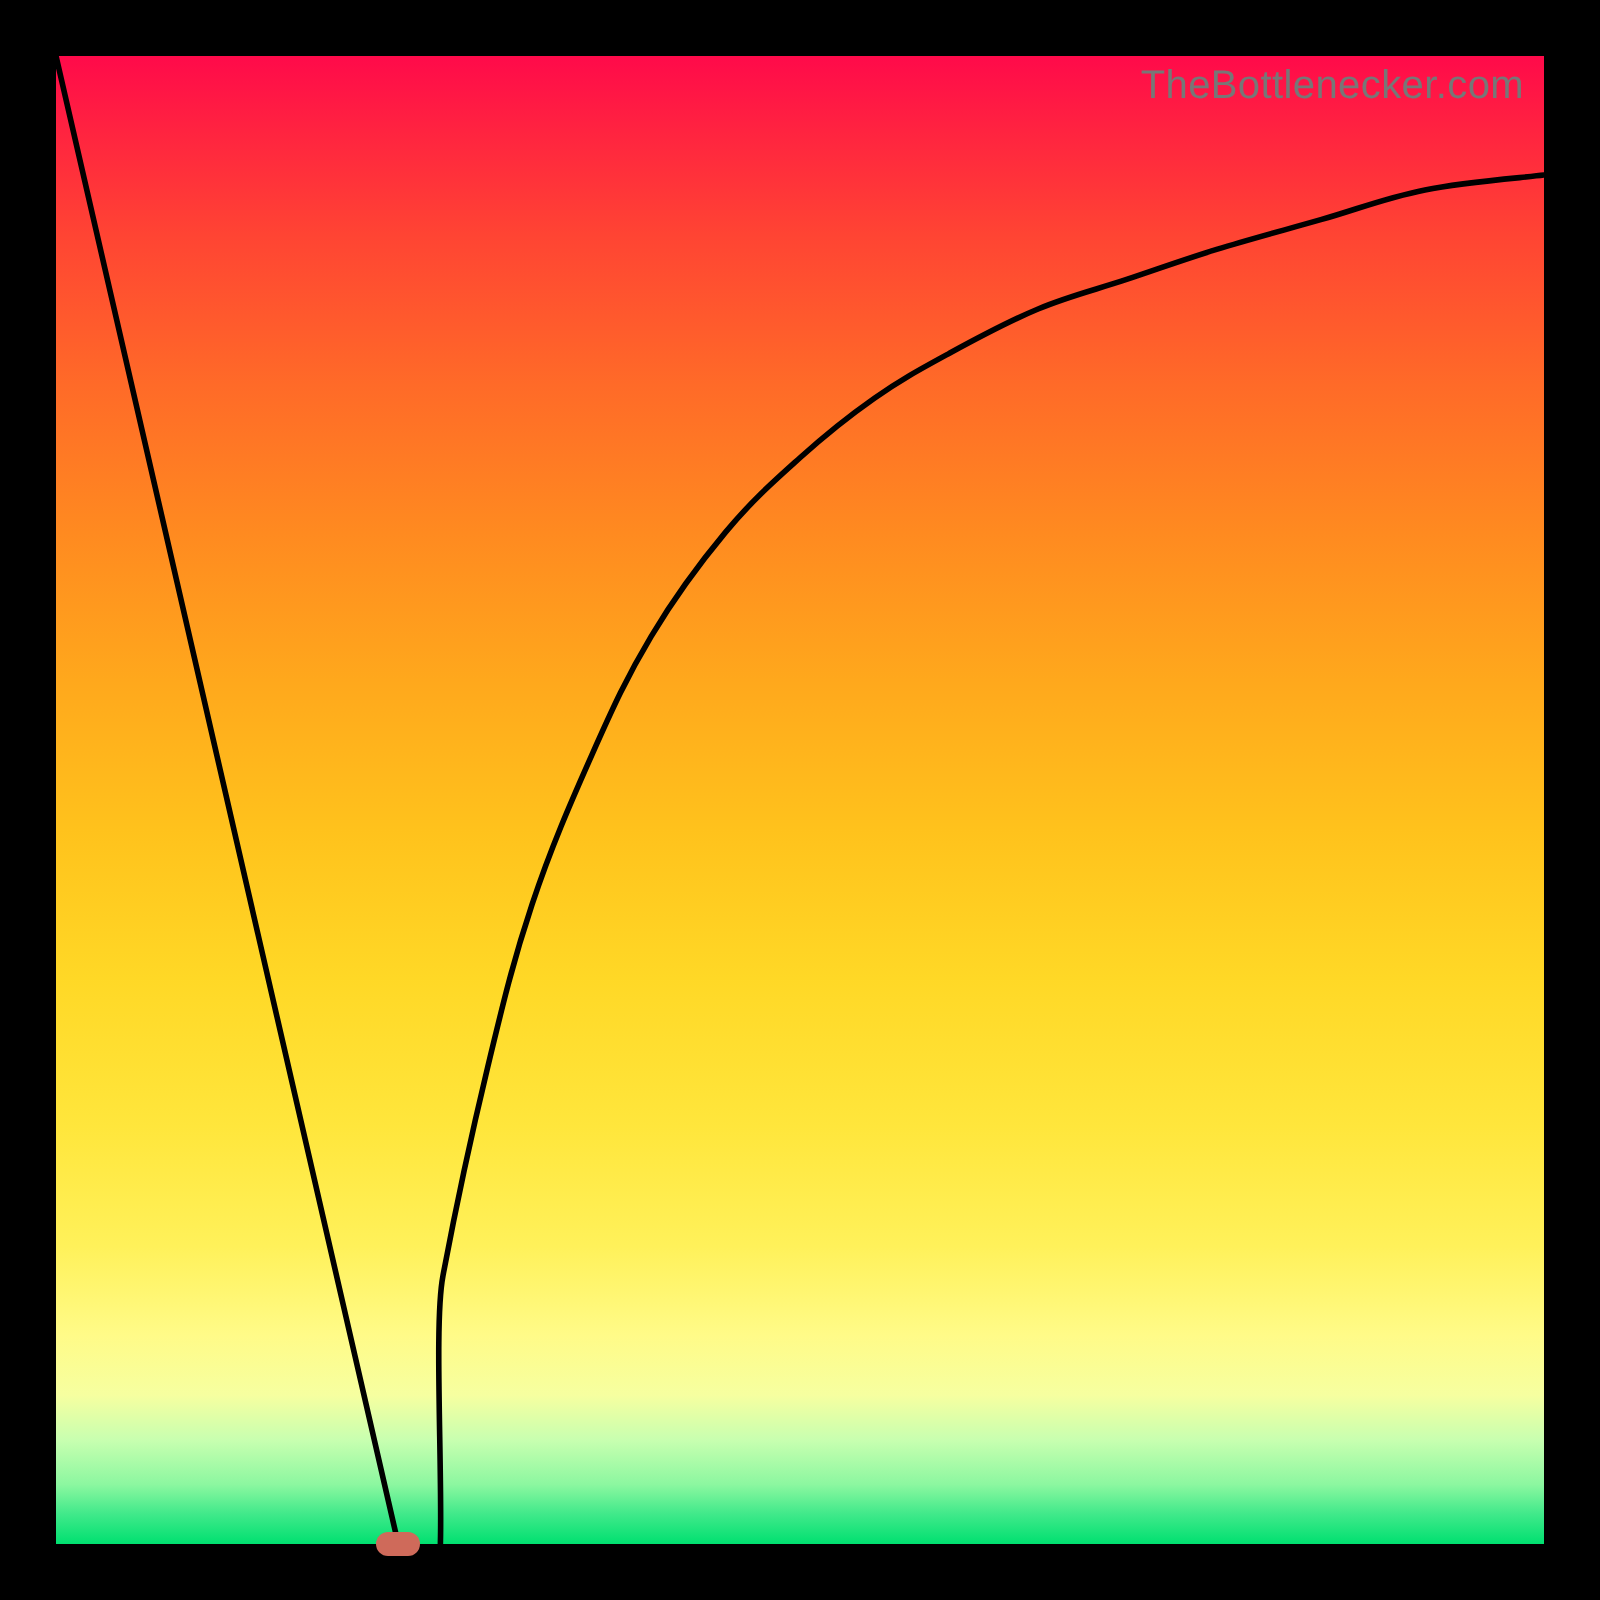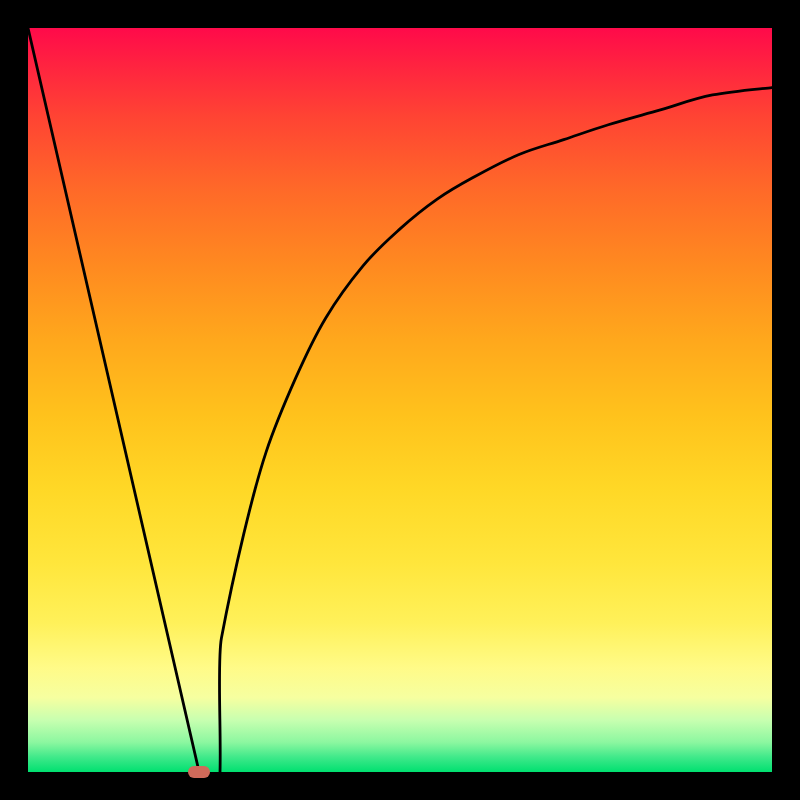--- a/index.html
+++ b/index.html
@@ -58,17 +58,18 @@
     height: 12px;
     background: #cf6a5a;
     border-radius: 6px;
     transform: translate(-50%, -50%);
   }
 </style>
 </head>
 <body>
 
 <div class="plot-area">
+  <div class="watermark">TheBottlenecker.com</div>
   <svg class="curve" viewBox="0 0 744 744" preserveAspectRatio="none">
     <path id="curve-path" d="M 0.00 0.00 L 171.12 744.00 C 205.94 853.81 185.40 652.93 193.44 610.08 C 201.48 567.23 207.72 539.40 215.76 505.92 C 223.80 472.44 228.71 452.20 238.08 424.08 C 247.45 395.96 257.13 373.79 267.84 349.68 C 278.55 325.57 285.55 310.25 297.60 290.16 C 309.65 270.07 321.41 254.15 334.80 238.08 C 348.19 222.01 358.61 212.93 372.00 200.88 C 385.39 188.83 395.81 180.49 409.20 171.12 C 422.59 161.75 431.67 156.84 446.40 148.80 C 461.13 140.76 474.97 133.18 491.04 126.48 C 507.11 119.78 519.61 116.96 535.68 111.60 C 551.75 106.24 562.91 102.08 580.32 96.72 C 597.73 91.36 613.65 87.20 632.40 81.84 C 651.15 76.48 664.39 70.98 684.48 66.96 C 704.57 62.94 733.29 60.86 744.00 59.52 " fill="none" stroke="#000" stroke-width="2.8" stroke-linecap="round" stroke-linejoin="round"></path>
   </svg>
   <div class="marker" id="marker" style="left: 171.12px; top: 744px; background: rgb(207, 106, 90);"></div>
 </div>
 
 </body></html>

